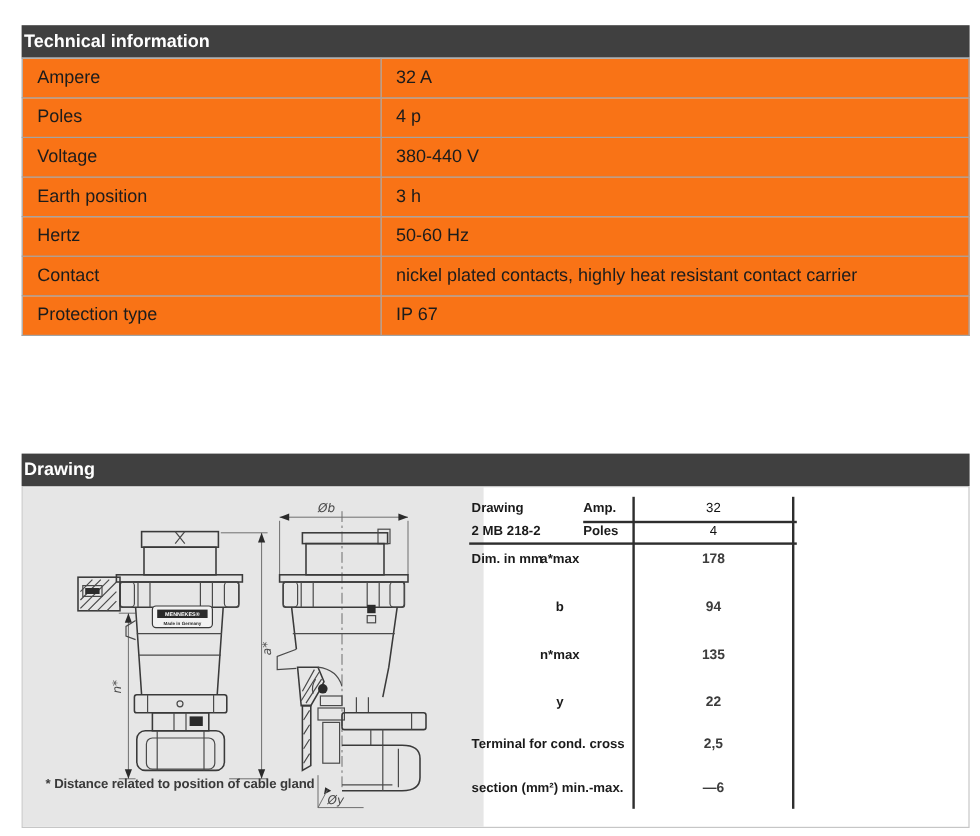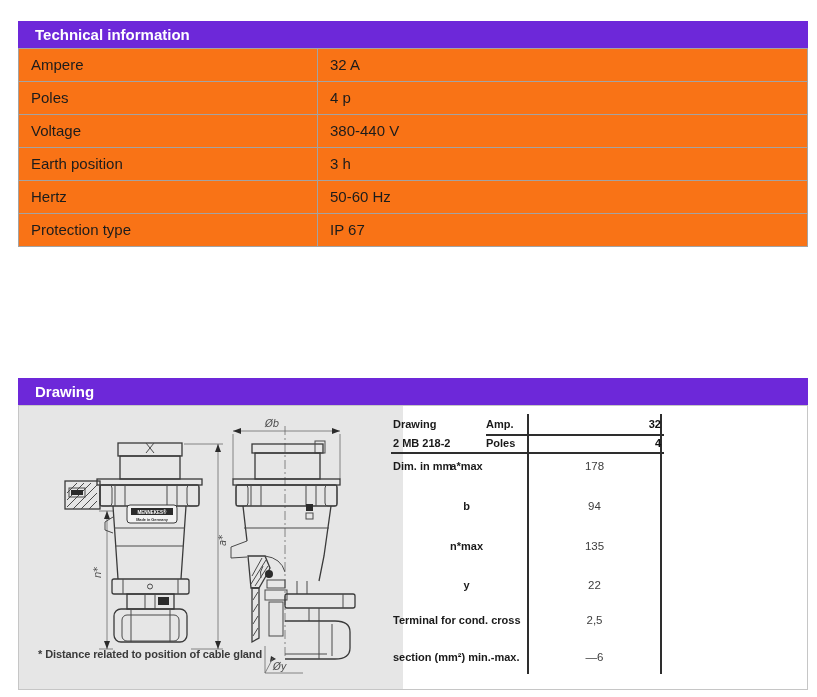--- a/index.html
+++ b/index.html
@@ -1,28 +1,28 @@
 <!DOCTYPE html>
 <html><head>
 <meta charset="utf-8">
 <style>
   html,body{margin:0;padding:0;background:#ffffff;}
   body{width:817px;height:697px;position:relative;font-family:"Liberation Sans",sans-serif;overflow:hidden;}
   .section{position:absolute;left:18px;width:790px;}
-  .section-header{height:27px;background:#6d28d9;color:#ffffff;font-weight:bold;font-size:15px;line-height:27px;padding-left:17px;box-sizing:border-box;}
+  .section-header{height:27px;background:#404040;color:#ffffff;font-weight:bold;font-size:15px;line-height:27px;padding-left:2px;box-sizing:border-box;}
   table.spec{border-collapse:collapse;width:790px;table-layout:fixed;}
   table.spec td{border:1px solid #a3a3a3;font-size:15px;color:#1c1c1c;padding:5px 12px;line-height:22px;vertical-align:middle;background:#f97316;}
   td.val span{display:inline-block;max-width:440px;}
   .draw-box{position:relative;margin-top:0;height:283px;border:1px solid #c6c6c6;background:#ffffff;box-sizing:content-box;}
   .draw-panel{position:absolute;left:0;top:0;width:384px;height:283px;background:#e6e6e6;}
   .footnote{position:absolute;left:19px;top:242px;font-size:11px;font-weight:bold;color:#3a3a3a;letter-spacing:-0.1px;}
   .dim-table{position:absolute;left:360px;top:0;width:430px;height:283px;font-size:11px;color:#1a1a1a;}
   .dt-cell{position:absolute;font-weight:bold;white-space:nowrap;line-height:14px;}
-  .dt-val{position:absolute;left:149px;width:133px;text-align:center;font-weight:normal;color:#3c3c3c;font-size:11.5px;line-height:14px;}
-  .dt-val.bold{font-weight:bold;color:#111;font-size:11px;text-align:right;}
+  .dt-val{position:absolute;left:149px;width:133px;text-align:center;font-weight:bold;color:#3c3c3c;font-size:11.5px;line-height:14px;}
+  .dt-val.bold{font-weight:normal;color:#111;font-size:11px;}
   .dt-dim{position:absolute;left:44px;width:87px;text-align:center;font-weight:bold;line-height:14px;}
   .dt-line{position:absolute;background:#2e2e2e;}
   .vline1{left:148px;top:8px;width:2px;height:260px;}
   .vline2{left:281px;top:8px;width:2px;height:260px;}
   .hline1{left:107px;top:28px;width:178px;height:2px;}
   .hline2{left:12px;top:46px;width:273px;height:2px;}
   svg{display:block;}
   .ln{stroke:#4a4a4a;stroke-width:1;fill:none;}
   .ln2{stroke:#3a3a3a;stroke-width:1.3;fill:none;}
   .dimln{stroke:#6a6a6a;stroke-width:0.8;fill:none;}
@@ -54,20 +54,24 @@
       </tr>
       <tr>
         <td>Earth position</td>
         <td class="val"><span>3 h</span></td>
       </tr>
       <tr>
         <td>Hertz</td>
         <td class="val"><span>50-60 Hz</span></td>
       </tr>
       <tr>
+        <td>Contact</td>
+        <td class="val"><span>nickel plated contacts, highly heat resistant contact carrier</span></td>
+      </tr>
+      <tr>
         <td>Protection type</td>
         <td class="val"><span>IP 67</span></td>
       </tr>
     </tbody>
   </table>
 </div>
 
 <div class="section" style="top:378px">
   <div class="section-header">Drawing</div>
   <div class="draw-box">

